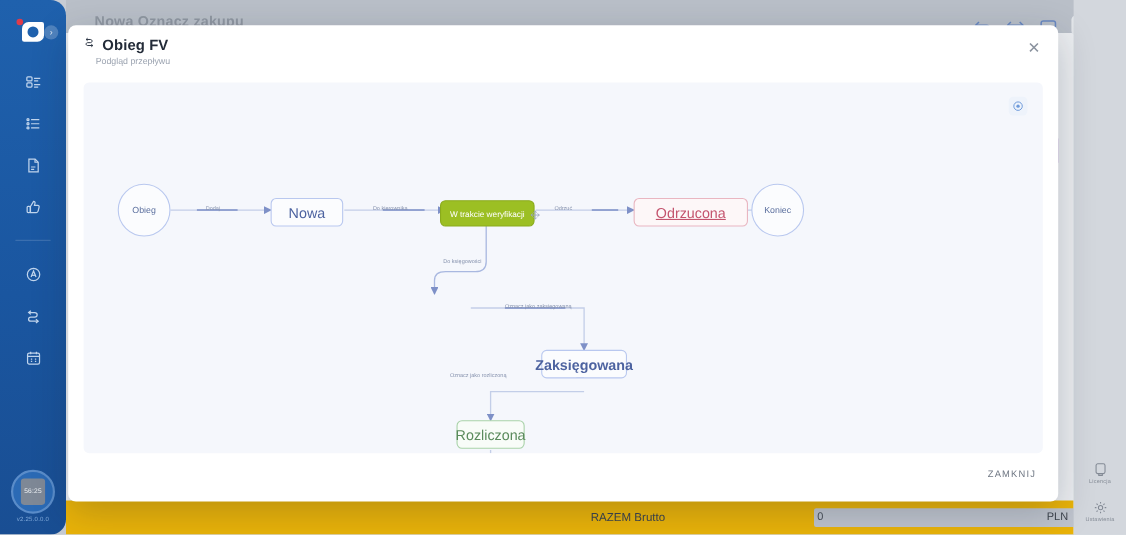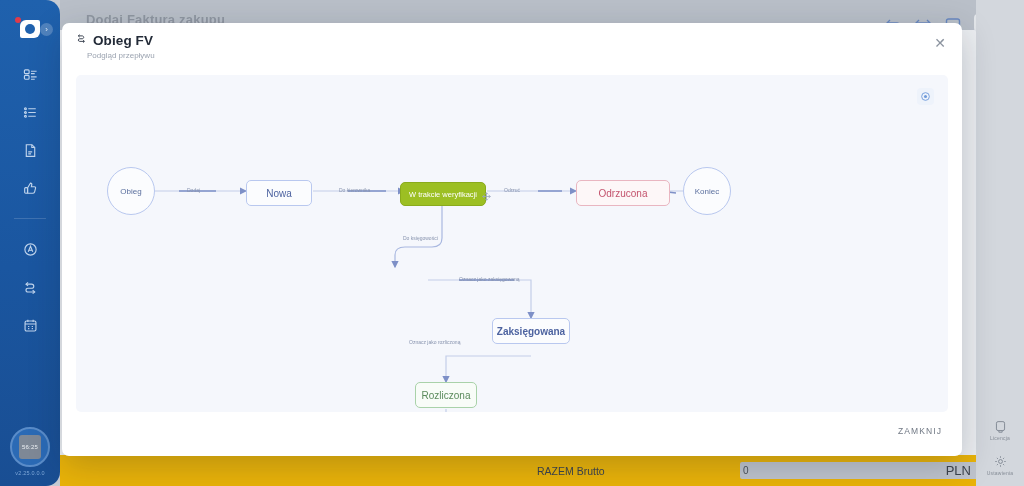--- a/index.html
+++ b/index.html
@@ -59,21 +59,21 @@
     position: absolute; left: 477px; font-size: 10.5px; color: #3d434c;
   }
   .bg-bottom .valbox {
     position: absolute; left: 680px; width: 287px; height: 17px;
     background: #bfc4cd; border-radius: 2px;
   }
   .bg-bottom .val {
     position: absolute; left: 683px; font-size: 10px; color: #4b515a;
   }
   .bg-bottom .cur {
-    position: absolute; right: 5px; font-size: 13px; color: #3d434c;
+    position: absolute; right: 5px; font-size: 10px; color: #3d434c;
   }
 
   
   .right-rail {
     position: absolute; right: 0; top: 0; bottom: 0; width: 48px;
     background: #d3d7dd;
   }
   .rail-item {
     position: absolute; left: 0; width: 48px;
     display: flex; flex-direction: column; align-items: center; gap: 2px;
@@ -185,31 +185,32 @@
   
   .node { position: absolute; display: flex; align-items: center; justify-content: center; }
   .node-circle {
     width: 48px; height: 48px; border-radius: 50%;
     background: #fbfcfe; border: 1.2px solid #b9c8ef;
     font-size: 8px; color: #5b6f9e;
   }
   .node-box {
     width: 66px; height: 26px; border-radius: 5px;
     background: #fbfcfe; border: 1.2px solid #b9c8ef;
-    font-size: 10px; color: #4d6persisted;
+    font-size: 13px; color: #4d6persisted;
   }
   .node-box { color: #4d63a0; }
   .node-box.wide { width: 78px; }
   .node-box.green-fill {
     background: #9cbf23; border: 1.5px solid #8aab1c; color: #ffffff;
     font-weight: 400; width: 86px; height: 24px; font-size: 7.5px;
   }
   .node-box.red {
     background: #fdf7f8; border: 1.2px solid #e9b6c1; color: #c4546e;
-    width: 94px;
+    width: 104px;
+    text-decoration: underline;
   }
   .node-box.green-outline {
     background: #f8fcf8; border: 1.2px solid #a9d2a9; color: #5a8a5c;
     width: 62px;
   }
   .edge-label {
     position: absolute; font-size: 5px; color: #8793ae;
     background: transparent; white-space: nowrap;
   }
   .handle {
@@ -219,21 +220,21 @@
   svg.wires { position: absolute; inset: 0; width: 100%; height: 100%; }
 </style>
 </head>
 <body>
 
 <div id="app">
 
   <div class="bg-page">
     <div class="bg-content"></div>
     <div class="bg-header"></div>
-    <div class="bg-title">Dodaj Faktura zakupu</div>
+    <div class="bg-title">Nowa Oznacz zakupu</div>
 
     <div class="bg-toolbar">
       <span class="ticon">
         <svg width="16" height="12" viewBox="0 0 16 12" fill="none" stroke="currentColor" stroke-width="1.4">
           <path d="M2 6h10a2 2 0 0 1 0 4"></path>
             <path d="M5 3 2 6l3 3"></path>
         </svg>
       </span>
       <span class="ticon">
         <svg width="16" height="12" viewBox="0 0 16 12" fill="none" stroke="currentColor" stroke-width="1.4">

